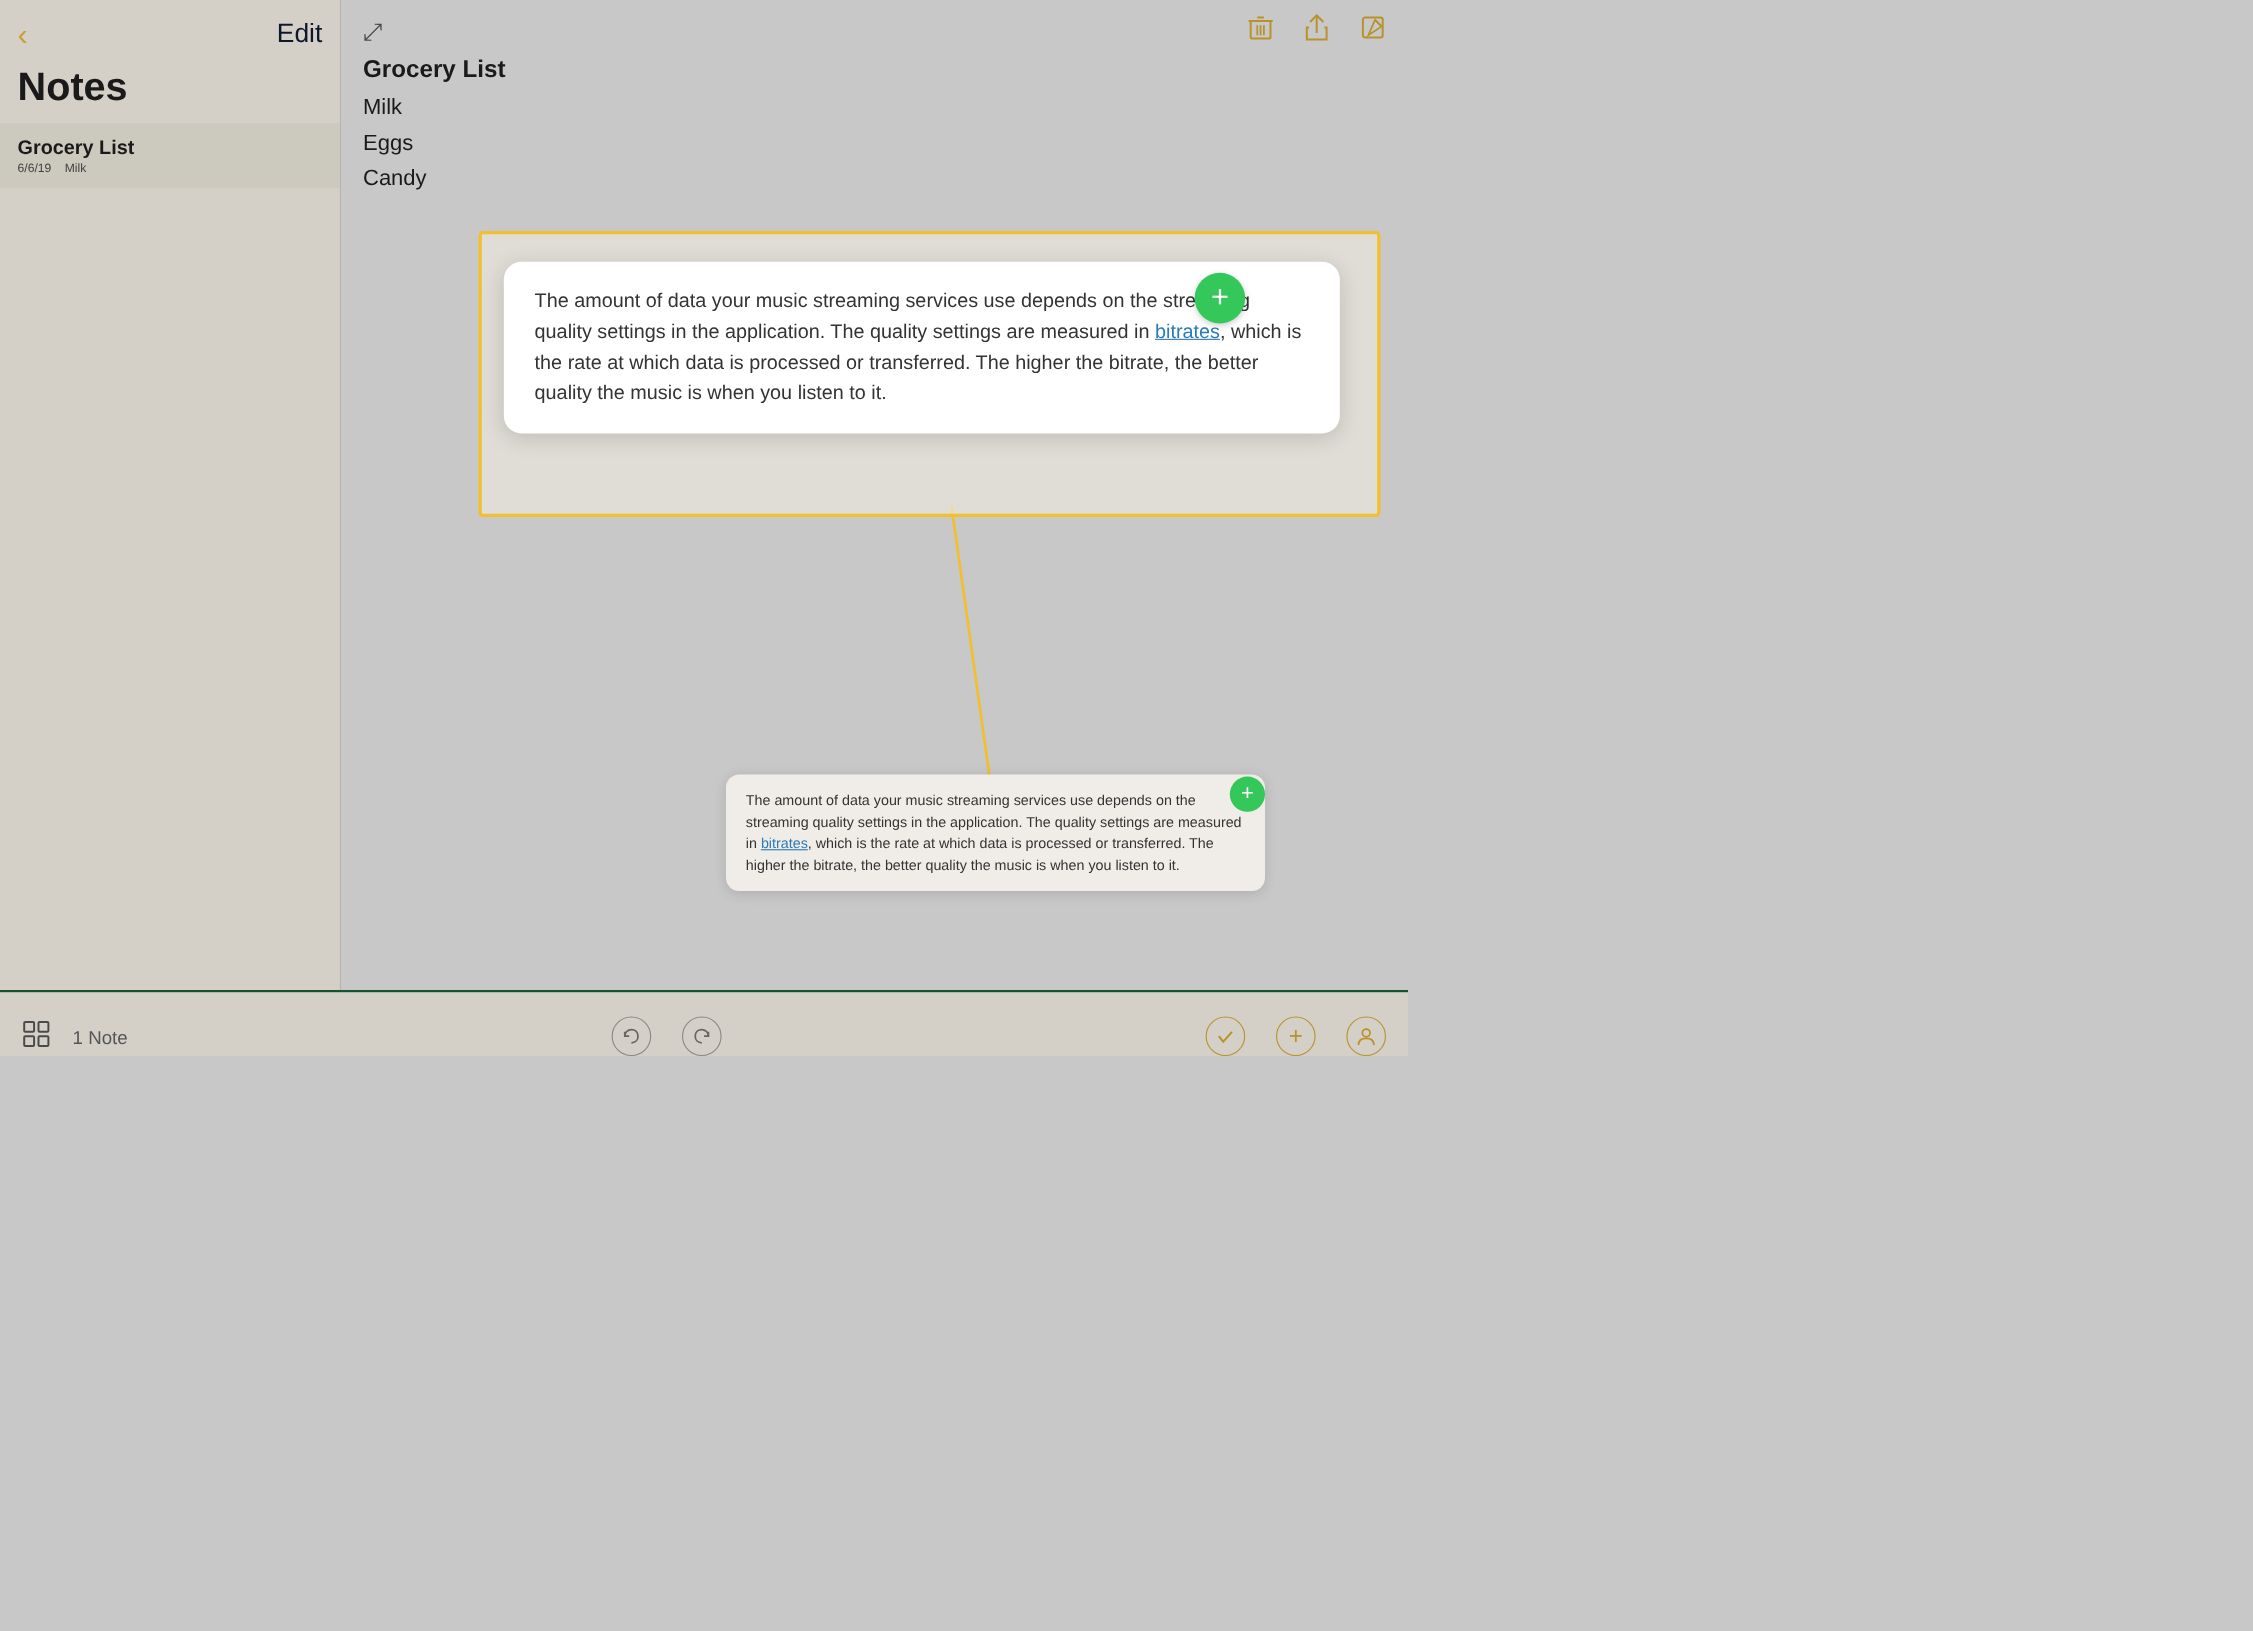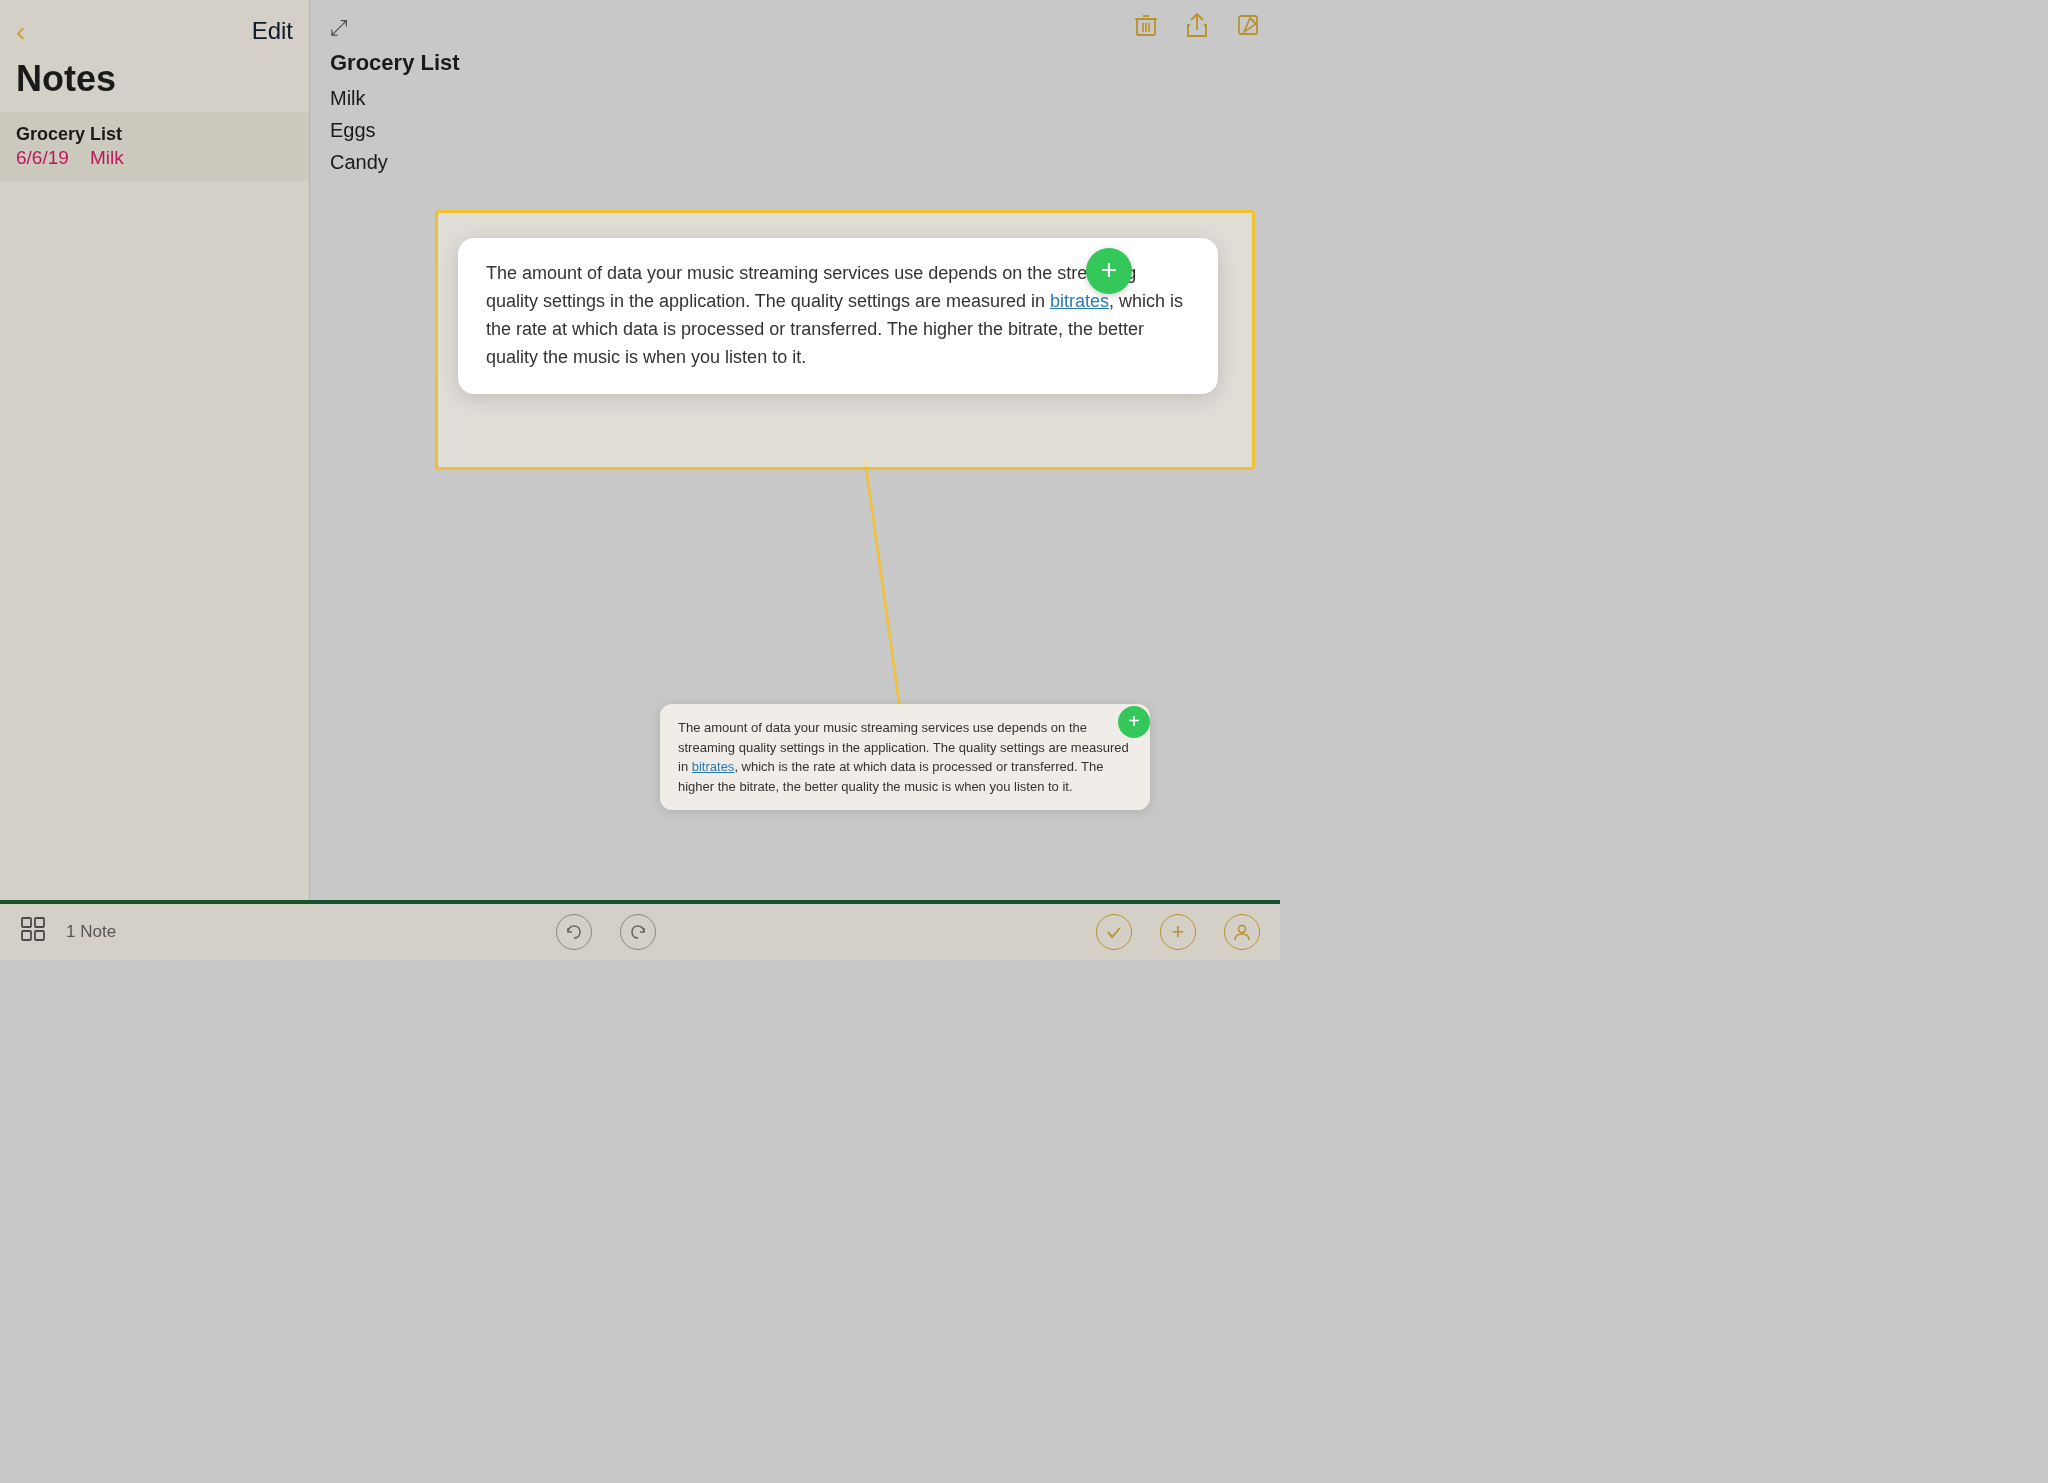--- a/index.html
+++ b/index.html
@@ -65,22 +65,22 @@
       cursor: pointer;
     }
 
     .note-item-title {
       font-size: 18px;
       font-weight: 700;
       color: #1a1a1a;
     }
 
     .note-item-meta {
-      font-size: 19px;
-      color: #be185d;
+      font-size: 11px;
+      color: #404040;
       margin-top: 2px;
     }
 
     
     .main-content {
       flex: 1;
       background: #c8c8c8;
       position: relative;
       overflow: hidden;
     }
@@ -254,23 +254,23 @@
       font-weight: 300;
       line-height: 1;
       margin-top: -2px;
     }
 
     
     .bottom-toolbar {
       height: 60px;
       background: #d4d0c8;
       display: flex;
-      align-items: center;
+      align-items: flex-end;
       padding: 0 20px;
-      border-top: 4px solid #14532d;
+      border-top: 2px solid #14532d;
     }
 
     .bottom-left {
       display: flex;
       align-items: center;
       gap: 20px;
     }
 
     .grid-icon {
       color: #4a4a4a;

